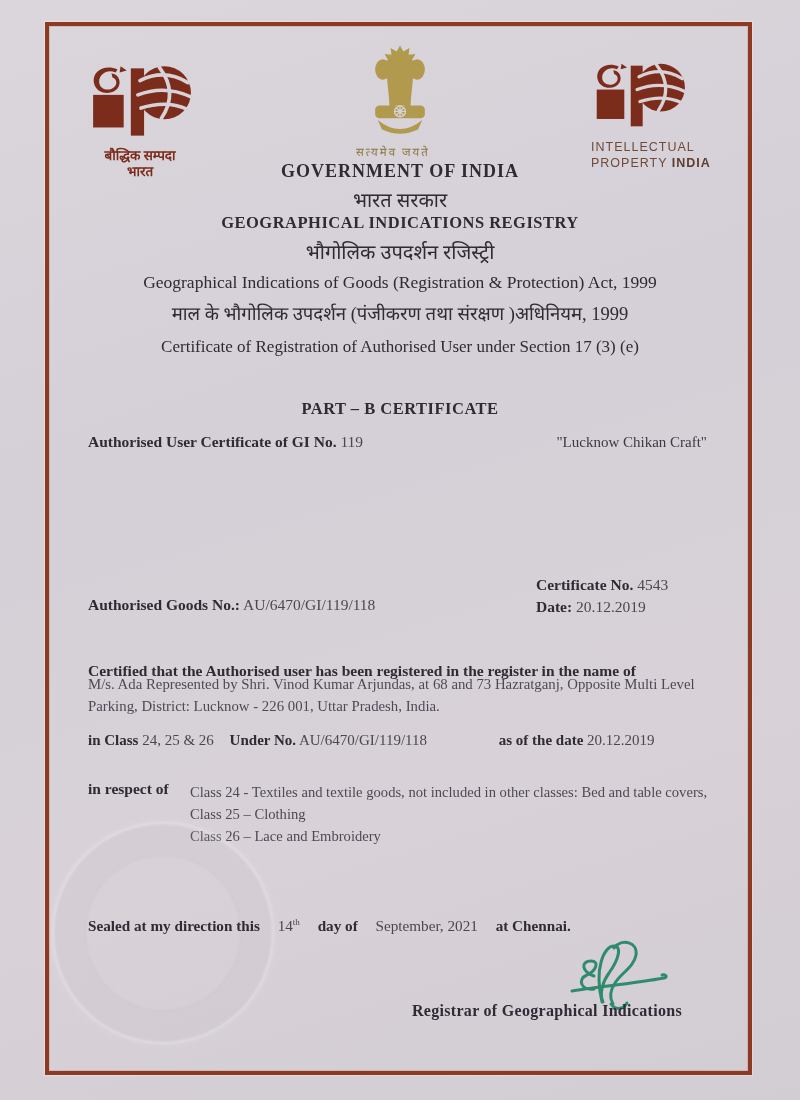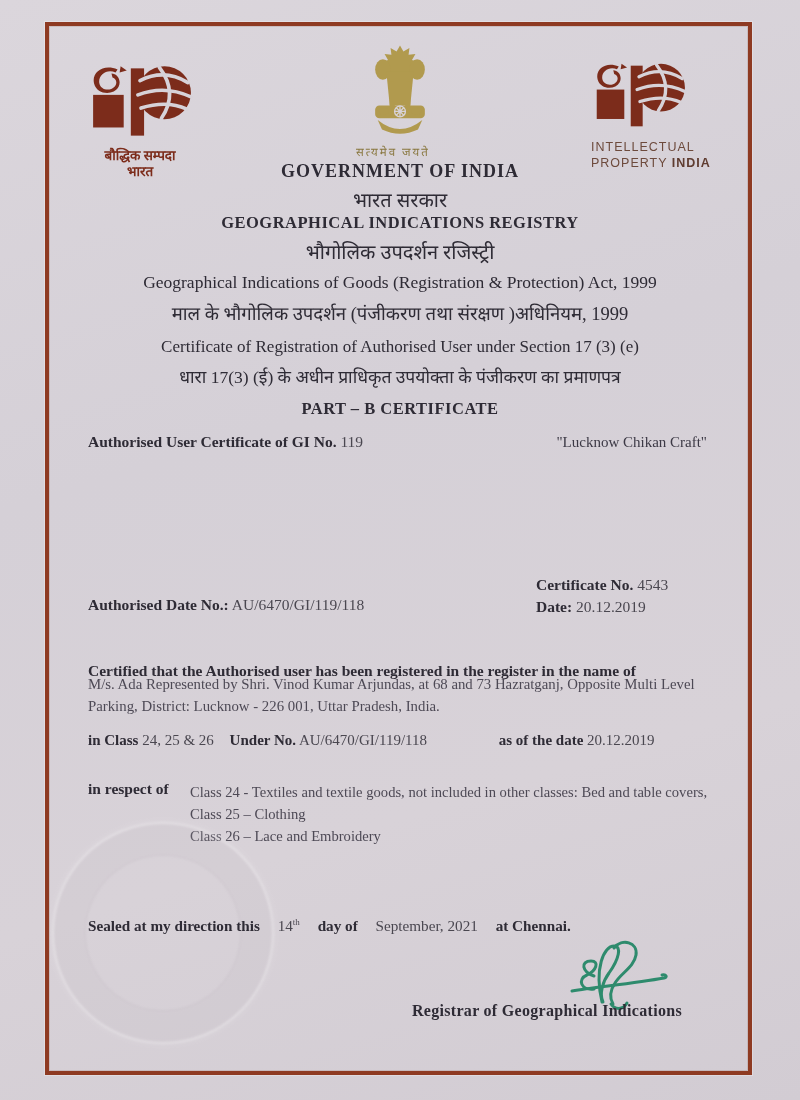--- a/index.html
+++ b/index.html
@@ -168,41 +168,40 @@
     </div>
   </div>
 
   <div class="centered t-gov-en">GOVERNMENT OF INDIA</div>
   <div class="centered t-gov-hi">भारत सरकार</div>
   <div class="centered t-reg-en">GEOGRAPHICAL INDICATIONS REGISTRY</div>
   <div class="centered t-reg-hi">भौगोलिक उपदर्शन रजिस्ट्री</div>
   <div class="centered t-act-en">Geographical Indications of Goods (Registration &amp; Protection) Act, 1999</div>
   <div class="centered t-act-hi">माल के भौगोलिक उपदर्शन (पंजीकरण तथा संरक्षण )अधिनियम, 1999</div>
   <div class="centered t-cert-en">Certificate of Registration of Authorised User under Section 17 (3) (e)</div>
-  <div class="centered t-cert-hi">धारा 17(3) (ई) के अधीन प्राधिकृत उपयोक्ता के पंजीकरण का प्रमाणपत्र</div>
   <div class="centered t-part">PART – B CERTIFICATE</div>
 
   <div class="gi-line">
     <span class="lbl">Authorised User Certificate of GI No.</span>
     <span class="val">119</span>
   </div>
   <div class="product-name">"Lucknow Chikan Craft"</div>
 
   <div class="certno-block">
     <div>
       <span class="lbl">Certificate No.</span>
       <span class="val">4543</span>
     </div>
     <div>
       <span class="lbl">Date:</span>
       <span class="val">20.12.2019</span>
     </div>
   </div>
   <div class="authuser-line">
-    <span class="lbl">Authorised Date No.:</span>
+    <span class="lbl">Authorised Goods No.:</span>
     <span class="val">AU/6470/GI/119/118</span>
   </div>
 
   <div class="certified-line">Certified that the Authorised user has been registered in the register in the name of</div>
   <div class="holder-par">M/s. Ada Represented by Shri. Vinod Kumar Arjundas, at 68 and 73 Hazratganj, Opposite Multi Level Parking, District: Lucknow - 226 001, Uttar Pradesh, India.</div>
 
   <div class="class-line">
     <span class="lbl">in Class</span>
     <span class="val">24, 25 &amp; 26</span><span class="gap-s"></span>
     <span class="lbl">Under No.</span>

